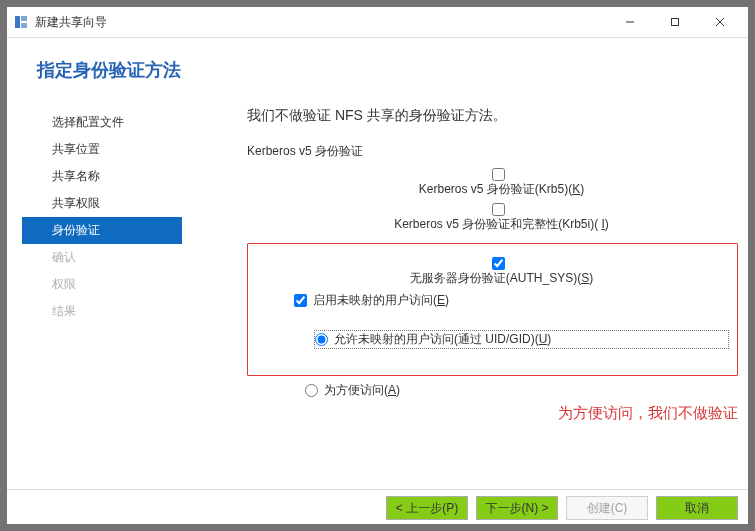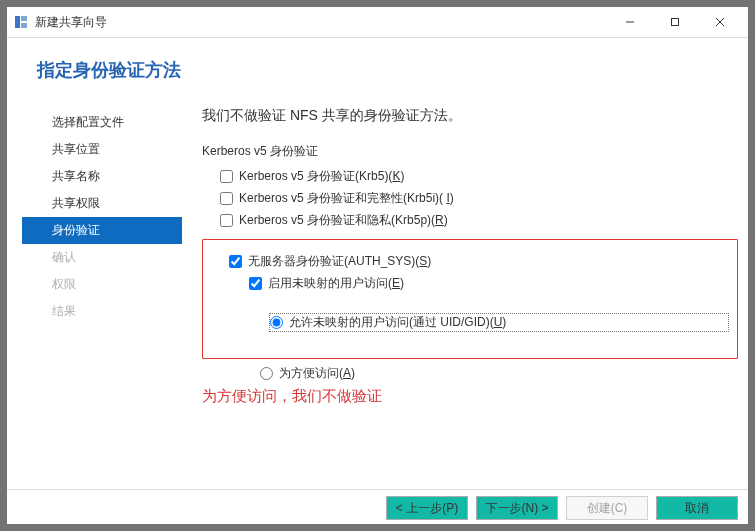--- a/index.html
+++ b/index.html
@@ -45,20 +45,21 @@
     padding: 20px 30px 10px 30px;
   }
   .page-title {
     font-size: 18px;
     color: #2864b4;
     font-weight: bold;
   }
   .body-area {
     display: flex;
     padding: 15px 0 0 15px;
+    gap: 45px;
   }
   .sidebar {
     width: 160px;
     padding-top: 2px;
   }
   .sidebar .item {
     padding: 5px 10px 5px 30px;
     color: #333;
     font-size: 12px;
     cursor: default;
@@ -88,53 +89,53 @@
   .checkbox-row, .radio-row {
     display: flex;
     align-items: center;
     margin: 5px 0;
     font-size: 12px;
     color: #333;
   }
   .checkbox-row input[type=checkbox], .radio-row input[type=radio] {
     margin-right: 6px;
   }
-  .indent-1 { padding-left: 18px; }
+  .indent-1 { padding-left: 18px; flex-direction: column; }
   .indent-2 { padding-left: 38px; }
   .indent-3 { padding-left: 58px; }
   .radio-row.focused {
     border: 1px dotted #777;
     flex: 1;
   }
   .underline { text-decoration: underline; }
   .red-box {
     border: 1.5px solid #e33434;
     padding: 8px 8px 10px 8px;
     margin-top: 10px;
     border-radius: 1px;
   }
   .annotation {
     color: #d93434;
     font-size: 15px;
-    text-align: left;
+    text-align: right;
   }
   .footer {
     position: absolute;
     bottom: 0;
     right: 0;
     padding: 6px 10px 4px 0;
     display: flex;
     gap: 8px;
     background: #fff;
   }
   .footer button {
     min-width: 82px;
     height: 24px;
     font-size: 12px;
-    background: #14b8a6;
+    background: #84cc16;
     border: 1px solid #adadad;
     color: #333;
     cursor: default;
     font-family: inherit;
   }
   .footer button.disabled {
     color: #a5a5a5;
     border-color: #d0d0d0;
     background: #f7f7f7;
   }
@@ -215,24 +216,20 @@
       <label class="checkbox-row indent-1">
         <input type="checkbox" style="">
         <span><span>Kerberos v5 身份验证(Krb5)(</span><span class="underline">K</span><span>)</span></span>
       </label>
 
       <label class="checkbox-row indent-1">
         <input type="checkbox" style="">
         <span><span>Kerberos v5 身份验证和完整性(Krb5i)( </span><span class="underline">I</span><span>)</span></span>
       </label>
 
-      <label class="checkbox-row indent-1">
-        <input type="checkbox" style="">
-        <span><span>Kerberos v5 身份验证和隐私(Krb5p)(</span><span class="underline">R</span><span>)</span></span>
-      </label>
 
       <div class="red-box">
 
         <label class="checkbox-row indent-1">
           <input type="checkbox" checked="" style="">
           <span><span>无服务器身份验证(AUTH_SYS)(</span><span class="underline">S</span><span>)</span></span>
         </label>
 
         <label class="checkbox-row indent-2">
           <input type="checkbox" checked="" style="">

